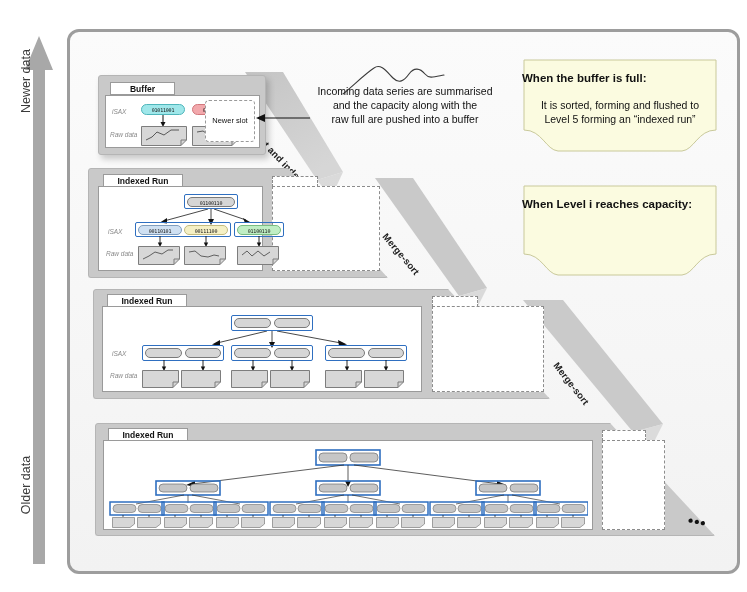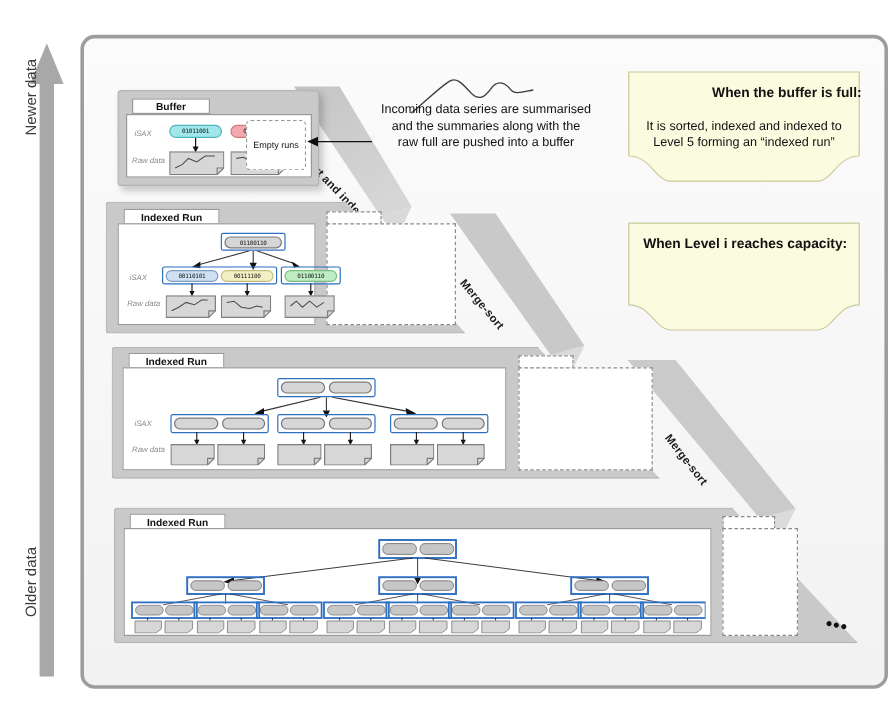--- a/index.html
+++ b/index.html
@@ -99,21 +99,21 @@
     position:absolute;box-sizing:border-box;
     border:1px dashed #9a9a9a;border-radius:4px;background:#ffffff;
     font-size:7.5px;color:#111;text-align:center;
   }
   .empty-slot span{display:block;}
 
   
   .note{position:absolute;}
   .note svg{display:block;overflow:visible;}
   .note-title{
-    position:absolute;width:100%;text-align:right;
+    position:absolute;width:100%;text-align:left;
     font-size:11.5px;font-weight:bold;color:#111;
   }
   .note-body{
     position:absolute;width:100%;text-align:center;
     font-size:10.5px;color:#111;line-height:14px;
   }
 
   
   .anno-text{
     position:absolute;text-align:center;font-size:10.5px;color:#111;
@@ -208,21 +208,21 @@
   </div>
   <div class="page" style="left:192px;top:126px;">
     <svg width="46" height="20" viewBox="0 0 46 20">
       <path d="M0.5 0.5 H45.5 V14 L40 19.5 H0.5 Z" fill="#d7d7d7" stroke="#7d7d7d"></path>
       <path d="M45.5 14 H40 V19.5" fill="none" stroke="#7d7d7d"></path>
       <polyline points="5,6 11,5 17,9 24,11 31,10 38,11" fill="none" stroke="#4a4a4a" stroke-width="0.9"></polyline>
     </svg>
   </div>
 
   <div class="empty-slot" style="left:205px;top:100px;width:50px;height:42px;">
-    <span style="margin-top:15px;">Empty runs</span>
+    <span style="margin-top:15px;">Newer slot</span>
   </div>
 
   <div class="page" style="left:256px;top:113px;">
     <svg width="54" height="10" viewBox="0 0 54 10">
       <line x1="54" y1="5" x2="8" y2="5" stroke="#111" stroke-width="1.2"></line>
       <polygon points="0,5 9,1 9,9" fill="#111"></polygon>
     </svg>
   </div>
 
   <div class="panel-shell" style="left:88px;top:168px;width:300px;height:110px;
@@ -542,35 +542,35 @@
 
   <div class="wave" style="left:341px;top:62px;">
     <svg width="105" height="34" viewBox="0 0 105 34">
       <path d="M2 32 C 14 22, 24 12, 33 6 C 40 1, 46 10, 52 16 C 58 22, 63 19, 68 12
                C 73 5, 79 6, 84 12 C 88 17, 93 15, 103 13" fill="none" stroke="#3a3a3a" stroke-width="1.1" stroke-linecap="round"></path>
     </svg>
   </div>
 
   <div class="anno-text" style="left:305px;top:84px;width:200px;">
     <div>Incoming data series are summarised</div>
-    <div>and the summaries along with the</div>
+    <div>and the capacity along with the</div>
     <div>raw full are pushed into a buffer</div>
   </div>
 
   <div class="note" style="left:522px;top:58px;">
     <svg width="196" height="96" viewBox="0 0 196 96">
       <path d="M2 2 H194 V72 C 176 72, 172 92, 160 93 H36 C 24 92, 20 72, 2 72 Z" fill="#fbfbe0" stroke="#c9c99a" stroke-width="1"></path>
     </svg>
   </div>
   <div class="note-title" style="left:522px;top:72px;width:196px;">When the buffer is full:</div>
   <div class="note-body" style="left:522px;top:98px;width:196px;">
-    <div>It is sorted, indexed and indexed to</div>
+    <div>It is sorted, forming and flushed to</div>
     <div>Level 5 forming an “indexed run”</div>
   </div>
 
   <div class="note" style="left:522px;top:184px;">
     <svg width="196" height="94" viewBox="0 0 196 94">
       <path d="M2 2 H194 V70 C 176 70, 172 90, 160 91 H36 C 24 90, 20 70, 2 70 Z" fill="#fbfbe0" stroke="#c9c99a" stroke-width="1"></path>
     </svg>
   </div>
-  <div class="note-title" style="left:510px;top:198px;width:196px;">When Level i reaches capacity:</div>
+  <div class="note-title" style="left:522px;top:198px;width:196px;">When Level i reaches capacity:</div>
 
 </div>
 
 </body></html>

